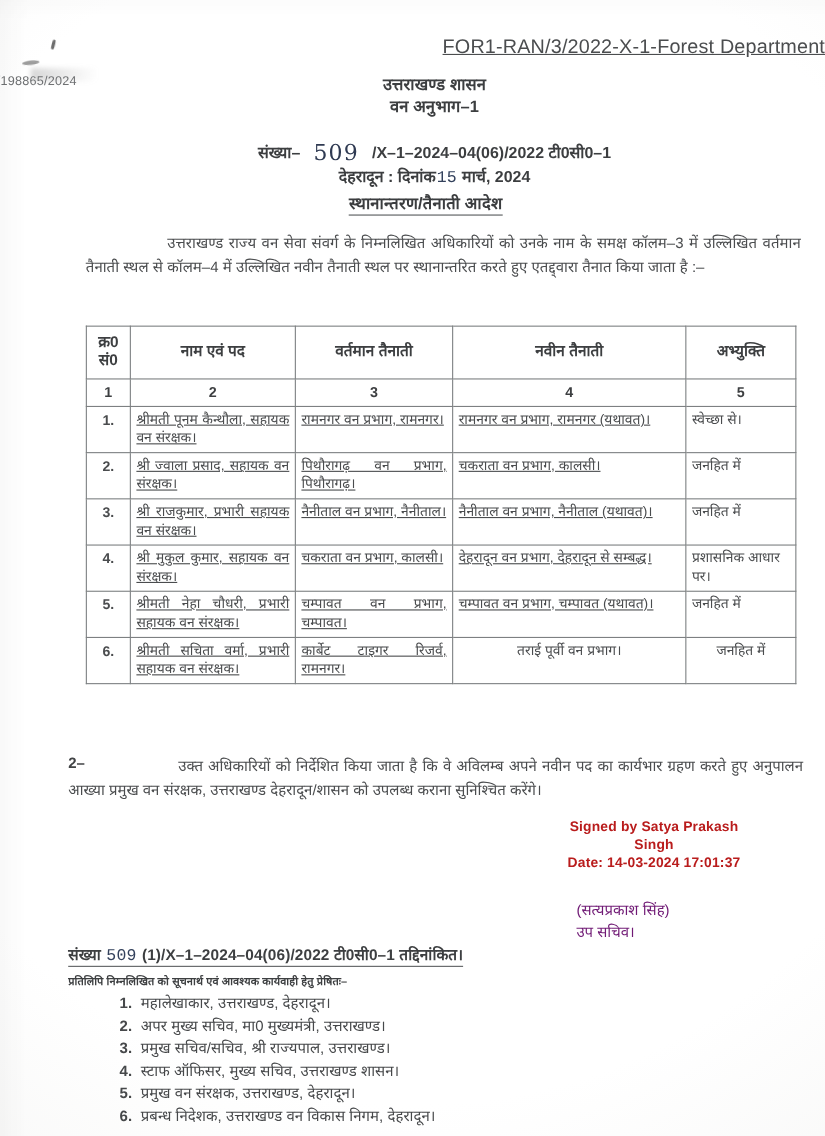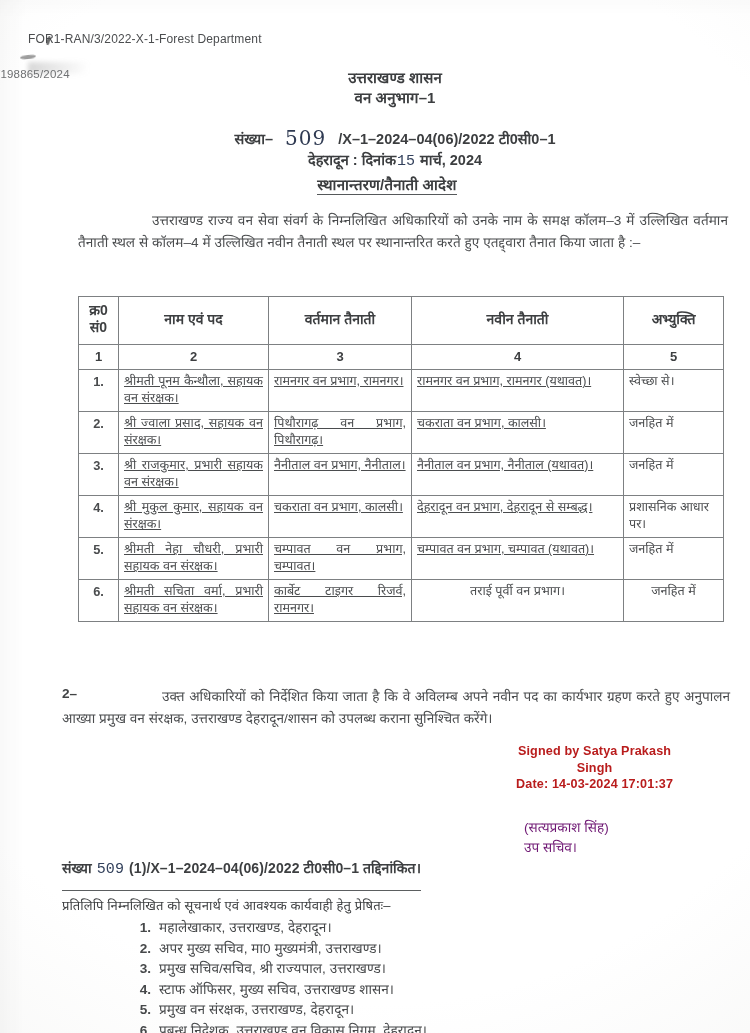--- a/index.html
+++ b/index.html
@@ -74,25 +74,26 @@
     letter-spacing: .2px;
     color: #6f7173;
     font-family: "Liberation Sans", sans-serif;
     white-space: nowrap;
   }
 
   .doc-ref {
     position: absolute;
     left: 0; right: 0;
     top: 32px;
-    text-align: left;
-    font-size: 12px;
+    text-align: right;
+    font-size: 18px;
     color: #4b4d4f;
     letter-spacing: .15px;
     padding-left: 28px;
+    text-decoration: underline;
   }
 
   
   .heading {
     position: absolute;
     left: 0; right: 0;
     top: 68px;
     text-align: center;
     padding-left: 40px;
   }
@@ -263,42 +264,41 @@
     left: 62px;
     top: 858px;
     width: 668px;
   }
   .endorse-ref {
     font-size: 14px;
     font-weight: bold;
     color: #3d3f41;
     border-bottom: 1.4px solid #5b5e60;
     display: inline-block;
-    padding-bottom: 12px;
+    padding-bottom: 0px;
     white-space: nowrap;
     letter-spacing: .1px;
   }
   .endorse-sub {
-    font-size: 13px;
-    font-weight: normal;
+    font-size: 10px;
+    font-weight: bold;
     color: #3d3f41;
     margin-top: 5px;
     letter-spacing: .1px;
   }
   ol.recipients {
     margin: 4px 0 0 0;
     padding-left: 62px;
     font-size: 13.6px;
     color: #46484a;
     line-height: 20.5px;
   }
   ol.recipients li {
     padding-left: 4px;
     letter-spacing: .05px;
-    margin-left: 31px;
   }
   ol.recipients li::marker {
     font-weight: bold;
   }
 </style>
 </head>
 <body>
 
 <div class="page"></div>
 

